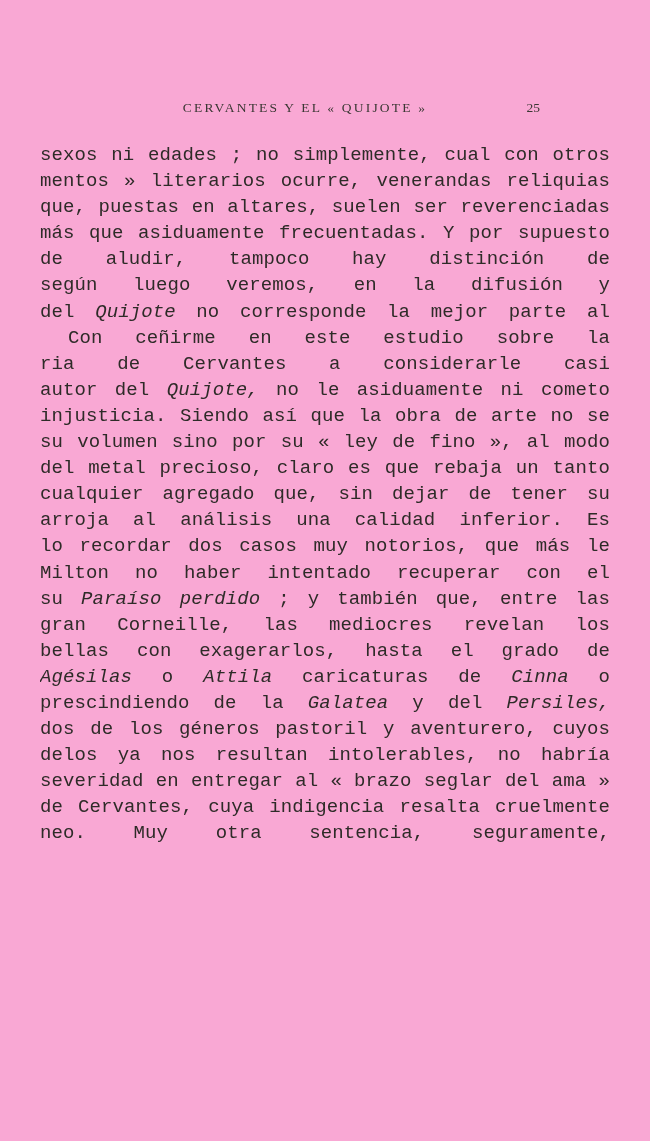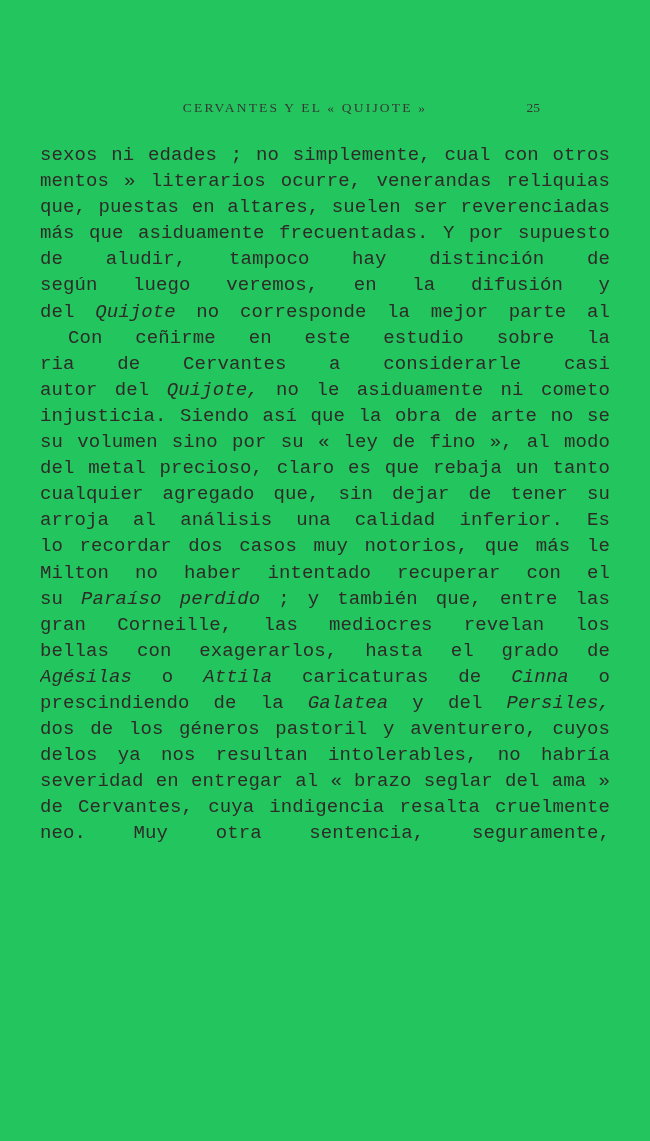--- a/index.html
+++ b/index.html
@@ -4,21 +4,21 @@
 <style>
   html, body {
     margin: 0;
     padding: 0;
     background: #fdfdfb;
   }
   .page {
     position: relative;
     width: 650px;
     height: 1141px;
-    background: #22c55e;
+    background: #f9a8d4;
     overflow: hidden;
     font-family: "Liberation Serif", "DejaVu Serif", serif;
     color: #2e2b28;
   }
   .header {
     position: absolute;
     top: 100px;
     left: 40px;
     width: 570px;
     height: 22px;

